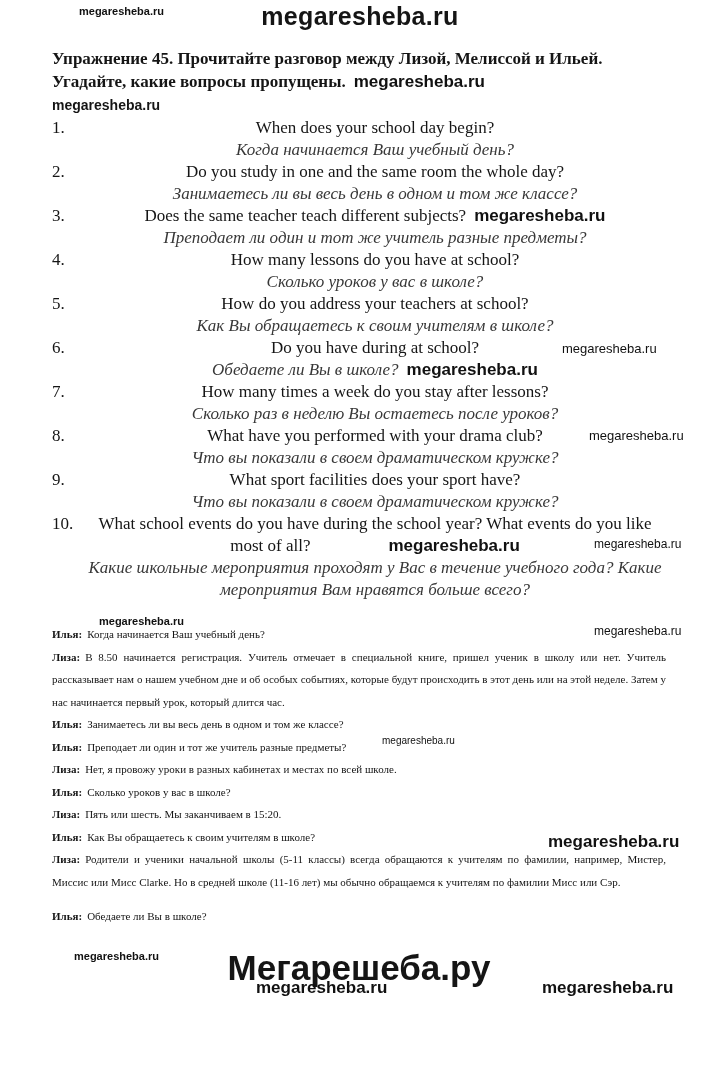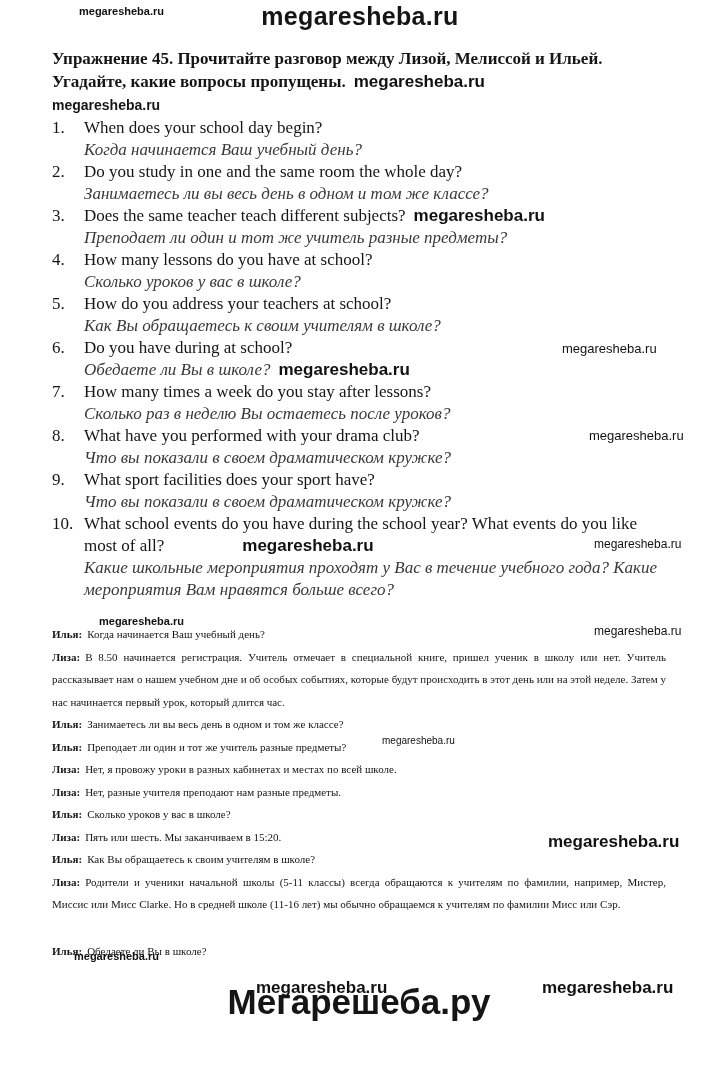--- a/index.html
+++ b/index.html
@@ -10,31 +10,31 @@
   .site-logo{margin:0;padding-top:2px;text-align:center;font-family:"Liberation Sans",sans-serif;
              font-weight:700;font-size:25px;letter-spacing:.3px;}
 
   .heading{margin:16px 0 2px;font-weight:700;font-size:17px;line-height:23px;}
 
   .wm-line{font-family:"Liberation Sans",sans-serif;font-weight:700;font-size:14px;line-height:20px;margin:2px 0;}
 
   .q-list{margin-top:2px;}
   .q-item{display:flex;font-size:17px;line-height:22px;}
   .q-num{flex:0 0 32px;}
-  .q-body{flex:1;}
+  .q-body{flex:1;text-align:center;}
   .q-ru{font-style:italic;color:#383838;}
 
   .wm-inline{font-family:"Liberation Sans",sans-serif;font-weight:700;font-style:normal;
              color:#111;margin-left:8px;font-size:17px;}
   .wm-inline:empty{display:none;}
   .gap10{margin-left:78px;}
 
   .dialogue{margin-top:22px;}
   .d-line{margin:0;font-size:11px;line-height:22.5px;text-align:justify;}
-  .d-line.last{margin-top:24px;}
+  .d-line.last{margin-top:12px;}
   .speaker{font-weight:700;margin-right:5px;}
 
   .footer-logo{margin-top:20px;text-align:center;font-family:"Liberation Sans",sans-serif;
                font-weight:700;font-size:35px;}
 
   .wm-abs{position:absolute;font-family:"Liberation Sans",sans-serif;white-space:nowrap;color:#111;}
 </style>
 </head>
 <body>
 
@@ -145,21 +145,20 @@
       </div>
 
     </div>
 
     <div class="dialogue">
       <p class="d-line"><span class="speaker">Илья:</span><span>Когда начинается Ваш учебный день?</span></p>
       <p class="d-line"><span class="speaker">Лиза:</span><span>В 8.50 начинается регистрация. Учитель отмечает в специальной книге, пришел ученик в школу или нет. Учитель рассказывает нам о нашем учебном дне и об особых событиях, которые будут происходить в этот день или на этой неделе. Затем у нас начинается первый урок, который длится час.</span></p>
       <p class="d-line"><span class="speaker">Илья:</span><span>Занимаетесь ли вы весь день в одном и том же классе?</span></p>
       <p class="d-line"><span class="speaker">Илья:</span><span>Преподает ли один и тот же учитель разные предметы?</span></p>
       <p class="d-line"><span class="speaker">Лиза:</span><span>Нет, я провожу уроки в разных кабинетах и местах по всей школе.</span></p>
-      <p class="d-line"><span class="speaker">Лиза:</span><span>Нет, разные учителя преподают нам разные предметы.</span></p>
       <p class="d-line"><span class="speaker">Илья:</span><span>Сколько уроков у вас в школе?</span></p>
       <p class="d-line"><span class="speaker">Лиза:</span><span>Пять или шесть. Мы заканчиваем в 15:20.</span></p>
       <p class="d-line"><span class="speaker">Илья:</span><span>Как Вы обращаетесь к своим учителям в школе?</span></p>
       <p class="d-line"><span class="speaker">Лиза:</span><span>Родители и ученики начальной школы (5-11 классы) всегда обращаются к учителям по фамилии, например, Мистер, Миссис или Мисс Clarke. Но в средней школе (11-16 лет) мы обычно обращаемся к учителям по фамилии Мисс или Сэр.</span></p>
       <p class="d-line last"><span class="speaker">Илья:</span><span>Обедаете ли Вы в школе?</span></p>
     </div>
 
     <div class="footer-logo">Мегарешеба.ру</div>
 
   </div>

